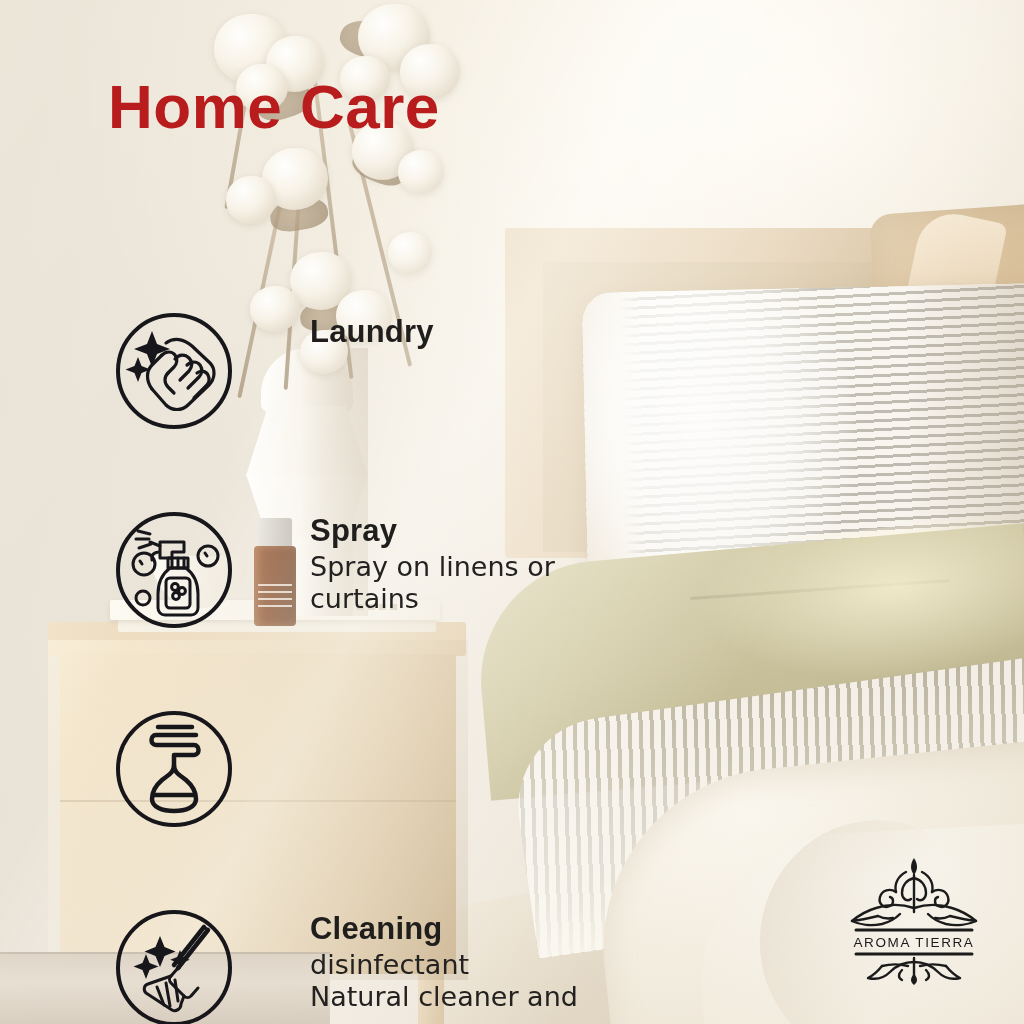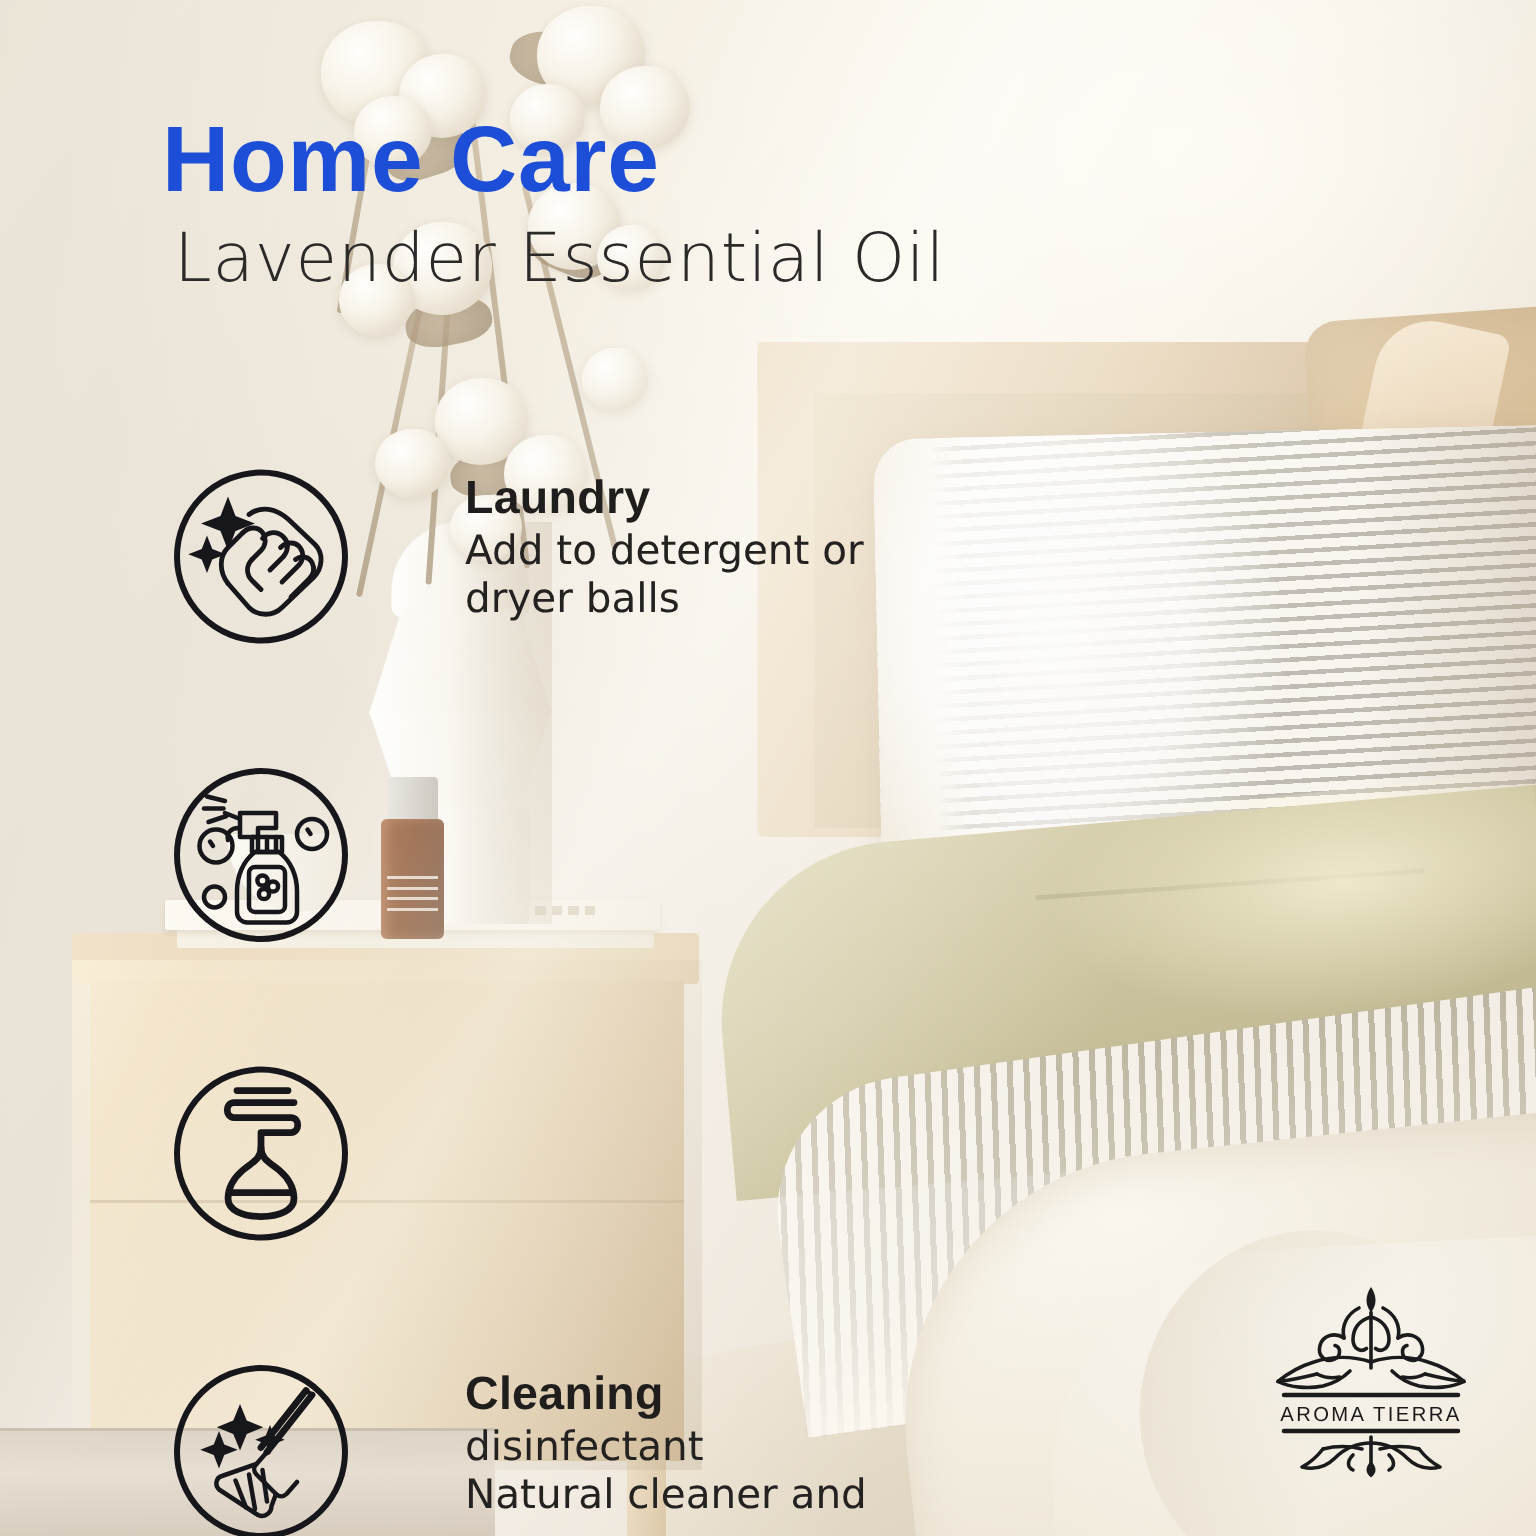--- a/index.html
+++ b/index.html
@@ -247,21 +247,21 @@
     position:absolute;inset:0;
     background:linear-gradient(125deg,rgba(255,250,232,.22) 0%,rgba(255,248,228,0) 45%,rgba(186,164,134,.12) 100%);
     pointer-events:none;
   }
 
   
   .content{position:absolute;inset:0;}
 
   .title-block{position:absolute;left:108px;top:76px;}
   .title-main{
-    font-size:62px;font-weight:700;letter-spacing:.5px;color:#1d4ed8;
+    font-size:62px;font-weight:700;letter-spacing:.5px;color:#b91c1c;
     line-height:1;margin:0;
     font-family:"Liberation Sans",sans-serif;
   }
   .title-sub{
     font-size:45px;font-weight:300;letter-spacing:.6px;color:#2b2a29;
     line-height:1.08;margin:10px 0 0 8px;
     font-family:"DejaVu Sans",sans-serif;
   }
 
   .features{position:absolute;left:112px;top:288px;width:620px;}
@@ -377,21 +377,20 @@
   </div>
 
   <div class="bg-layer sunbeam"></div>
   <div class="baseboard"></div>
   <div class="grade"></div>
 
   <div class="content">
 
     <div class="title-block">
       <h1 class="title-main">Home Care</h1>
-      <div class="title-sub">Lavender Essential Oil</div>
     </div>
 
     <div class="features">
 
       <div class="feature">
         <div class="f-icon">
           <svg viewBox="0 0 124 124" fill="none" stroke="#17161a" stroke-width="3.2" stroke-linecap="round" stroke-linejoin="round">
             <circle cx="62" cy="62" r="56" stroke-width="4"></circle>
             <path d="M40 22 l5 13 13 5 -13 5 -5 13 -5 -13 -13 -5 13 -5z" fill="#17161a" stroke-width="0"></path>
             <path d="M26 48 l3.5 9 9 3.5 -9 3.5 -3.5 9 -3.5 -9 -9 -3.5 9 -3.5z" fill="#17161a" stroke-width="0"></path>
@@ -399,24 +398,20 @@
             <path d="M40 80 C34 72 34 62 40 56 L50 46"></path>
             <path d="M50 46 C54 42 60 42 63 46 C66 50 65 55 62 58 L56 64"></path>
             <path d="M63 50 C67 45 73 45 77 49 C81 53 80 58 77 62 L68 71"></path>
             <path d="M75 56 C79 52 85 52 88 56 C91 60 90 65 87 68 L76 79"></path>
             <path d="M85 64 C89 61 94 62 96 66 C98 70 97 74 94 77 L82 89"></path>
             <path d="M56 64 C52 68 52 74 56 78 L62 84"></path>
           </svg>
         </div>
         <div class="f-text">
           <div class="f-title">Laundry</div>
-          <div class="f-desc">
-            <span>Add to detergent or</span>
-            <span>dryer balls</span>
-          </div>
         </div>
       </div>
 
       <div class="feature">
         <div class="f-icon">
           <svg viewBox="0 0 124 124" fill="none" stroke="#17161a" stroke-width="3" stroke-linecap="round" stroke-linejoin="round">
             <circle cx="62" cy="62" r="56" stroke-width="4"></circle>
 
             <path d="M48 34 L72 34 L72 44 L60 44 L60 50 L48 50 Z"></path>
             <path d="M48 38 L38 34"></path>
@@ -434,20 +429,27 @@
             <circle cx="63" cy="79" r="3.4"></circle>
             <circle cx="70" cy="83" r="3.4"></circle>
             <circle cx="64" cy="88" r="3.4"></circle>
 
             <circle cx="32" cy="56" r="11"></circle>
             <path d="M28 53 L30 56"></path>
             <circle cx="96" cy="48" r="10"></circle>
             <path d="M93 45 L95 48"></path>
             <circle cx="31" cy="90" r="7"></circle>
           </svg>
+        </div>
+        <div class="f-text">
+          <div class="f-title">Spray</div>
+          <div class="f-desc">
+            <span>Spray on linens or</span>
+            <span>curtains</span>
+          </div>
         </div>
       </div>
 
       <div class="feature">
         <div class="f-icon">
           <svg viewBox="0 0 124 124" fill="none" stroke="#17161a" stroke-width="4.5" stroke-linecap="round" stroke-linejoin="round">
             <circle cx="62" cy="62" r="56" stroke-width="4"></circle>
 
             <path d="M84 28 L44 28 C38 28 38 38 44 38 L82 38 C88 38 88 48 82 48 L62 48 L62 58"></path>
             <path d="M46 20 L80 20"></path>

